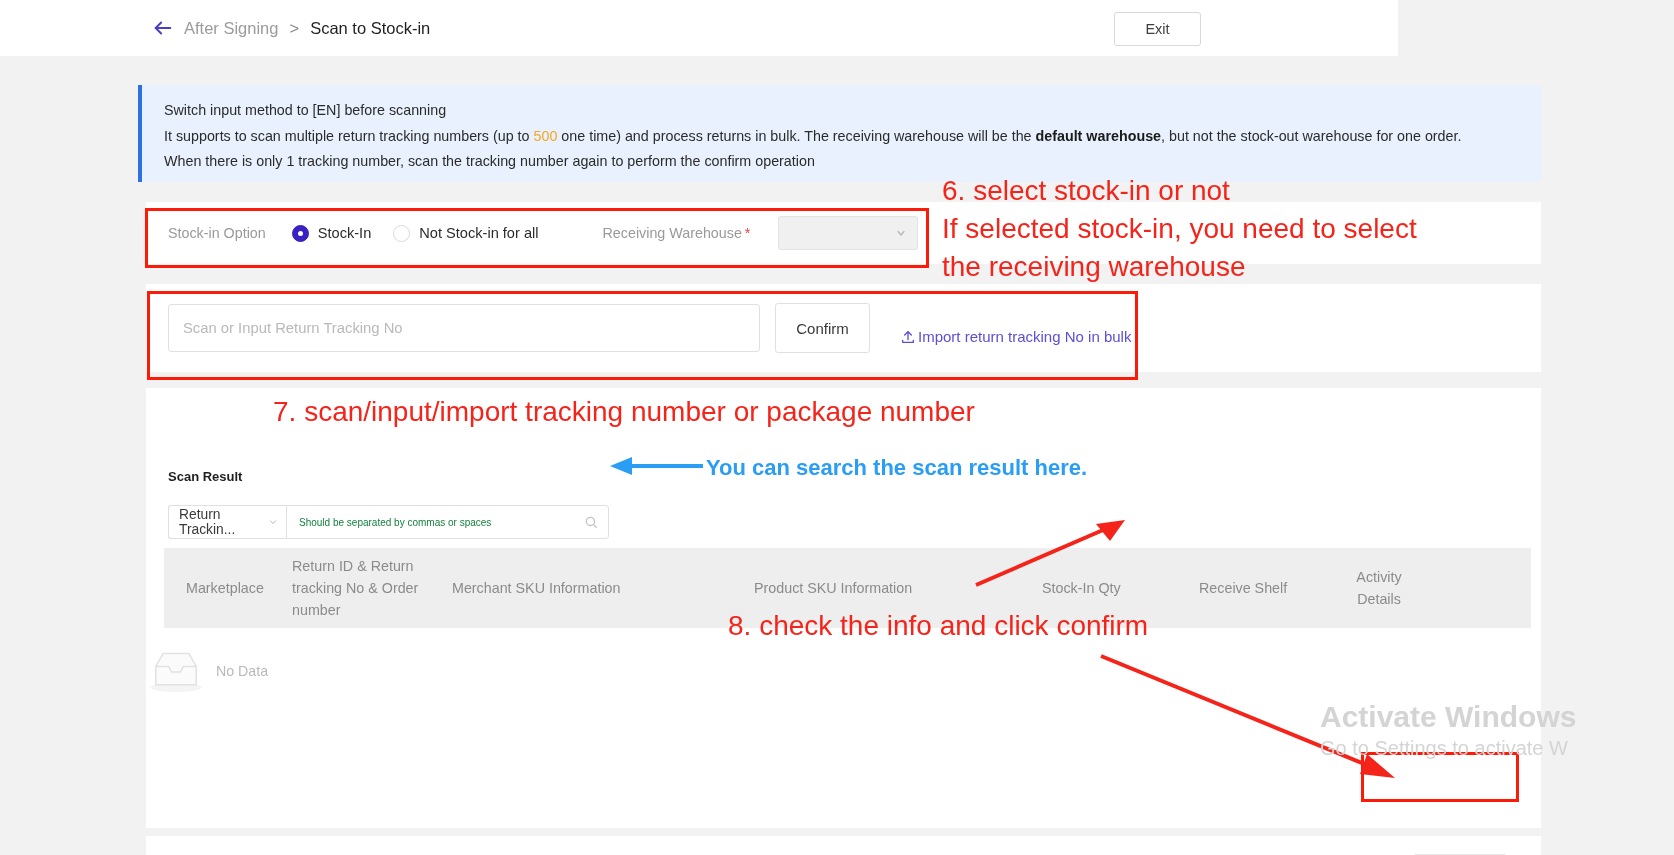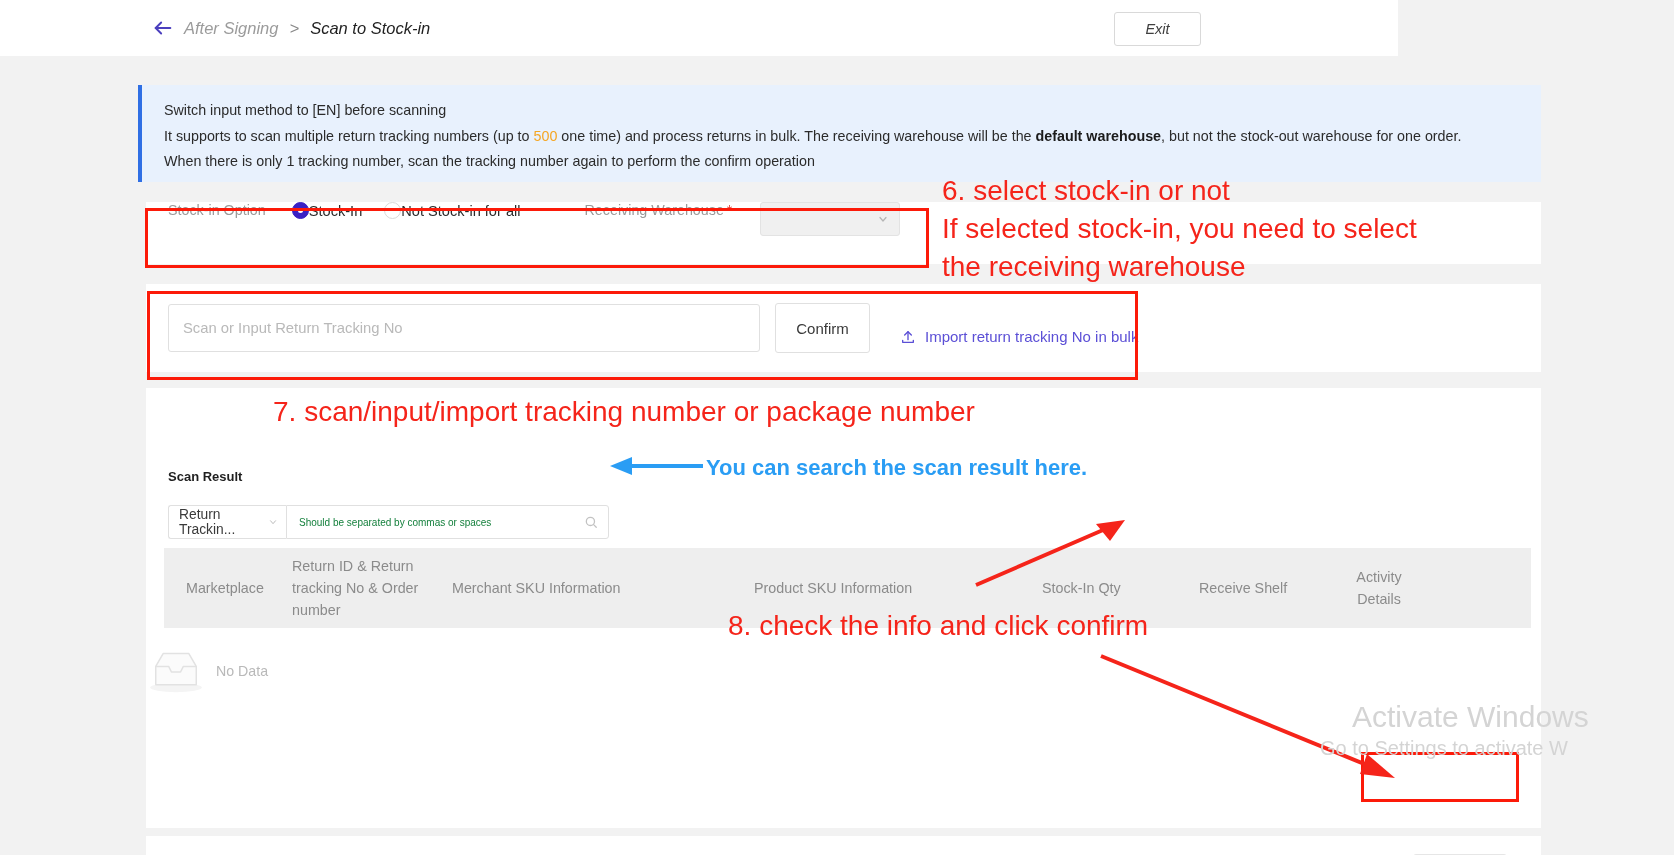--- a/index.html
+++ b/index.html
@@ -7,21 +7,21 @@
     width: 1674px; height: 855px;
     background: #f0f0f0;
     font-family: "Liberation Sans", sans-serif;
     overflow: hidden;
   }
   .page { position: relative; width: 1674px; height: 855px; background: #f2f2f2; }
 
   
   .header {
     position: absolute; left: 0; top: 0; width: 1398px; height: 56px;
-    background: #ffffff; box-sizing: border-box; font-style: italic;
+    background: #ffffff; box-sizing: border-box;
   }
   .hdr-left {
     position: absolute; left: 152px; top: 0; height: 56px;
     display: flex; align-items: center; gap: 10px;
   }
   .back-arrow { width: 22px; height: 22px; color: #4b3fbe; display: block; cursor: pointer; }
   .crumb-parent { font-size: 16.5px; color: #9b9b9b; cursor: pointer; }
   .crumb-sep { font-size: 16.5px; color: #8a8a8a; margin: 0 1px; }
   .crumb-current { font-size: 16.5px; color: #1f1f1f; }
   .exit-btn {
@@ -40,25 +40,25 @@
     background: #e8f1fd; box-sizing: border-box; border-left: 4px solid #2f6fe4;
     padding: 11px 14px 0 18px;
   }
   .notice p { margin: 4px; font-size: 14.3px; line-height: 21.5px; color: #2b2b2b; }
   .hl-500 { color: #f5a623; }
   .bold-wh { font-weight: bold; color: #1b1b1b; }
 
   
   .opt-card {
     position: absolute; left: 8px; top: 146px; width: 1395px; height: 62px;
-    background: #ffffff; display: flex; align-items: flex-start; padding-left: 22px; box-sizing: border-box;
+    background: #ffffff; display: flex; align-items: center; padding-left: 22px; box-sizing: border-box;
   }
   .field-label { font-size: 14.3px; color: #9a9a9a; }
   .radio-group { display: flex; align-items: center; margin-left: 26px; gap: 22px; }
-  .radio { display: flex; align-items: center; cursor: pointer; }
+  .radio { display: flex; align-items: center; gap: 9px; cursor: pointer; }
   .radio-dot {
     width: 17px; height: 17px; border-radius: 50%; box-sizing: border-box;
     border: 1px solid #d9d9d9; background: #fff;
   }
   .radio-dot.on { background: #3a21c4; border-color: #3a21c4; position: relative; }
   .radio-dot.on::after {
     content: ""; position: absolute; left: 5px; top: 5px;
     width: 5px; height: 5px; border-radius: 50%; background: #fff;
   }
   .radio-text { font-size: 14.6px; color: #2b2b2b; }
@@ -80,21 +80,21 @@
     width: 592px; height: 48px; border: 1px solid #e0e0e0; border-radius: 3px;
     box-sizing: border-box; background: #fff; display: flex; align-items: center; padding-left: 14px;
   }
   .scan-input span { font-size: 14.8px; color: #b9b9b9; }
   .confirm-sm {
     margin-left: 15px; width: 93px; height: 48px; border: 1px solid #e0e0e0; border-radius: 3px;
     background: #fff; color: #3a3a3a; font-size: 15px;
     display: flex; align-items: center; justify-content: center; cursor: pointer;
   }
   .import-link {
-    margin-left: 30px; display: flex; align-items: center; gap: 9px;
+    margin-left: 30px; display: flex; align-items: center; gap: 2px;
     color: #5b4fd6; font-size: 15px; cursor: pointer; margin-top: 17px;
   }
   .upl-icon { width: 16px; height: 16px; color: #5b4fd6; }
 
   
   .res-card {
     position: absolute; left: 8px; top: 332px; width: 1395px; height: 440px;
     background: #ffffff; box-sizing: border-box; padding: 0 18px;
   }
   .res-title { position: absolute; left: 22px; top: 81px; font-size: 13px; color: #1f1f1f; font-weight: bold; }
@@ -138,21 +138,21 @@
     cursor: default;
   }
 
   
   .ann { position: absolute; color: #f5241a; font-size: 28px; line-height: 37px; white-space: pre; }
   .ann-blue { position: absolute; color: #2a9df4; font-size: 22px; white-space: pre; }
   .redbox { position: absolute; border: 3px solid #fc1a09; box-sizing: border-box; }
   .arrow-svg { position: absolute; }
 
   
-  .wm1 { position: absolute; left: 1352px; top: 700px; font-size: 30px; color: #d4d4d4; white-space: pre; }
+  .wm1 { position: absolute; left: 1320px; top: 700px; font-size: 30px; color: #d4d4d4; white-space: pre; font-weight: bold; }
   .wm2 { position: absolute; left: 1320px; top: 737px; font-size: 20px; color: #d4d4d4; white-space: pre; }
 </style>
 </head>
 <body>
 
 <div class="page">
 
   <div class="header">
     <div class="hdr-left">
       <span>

